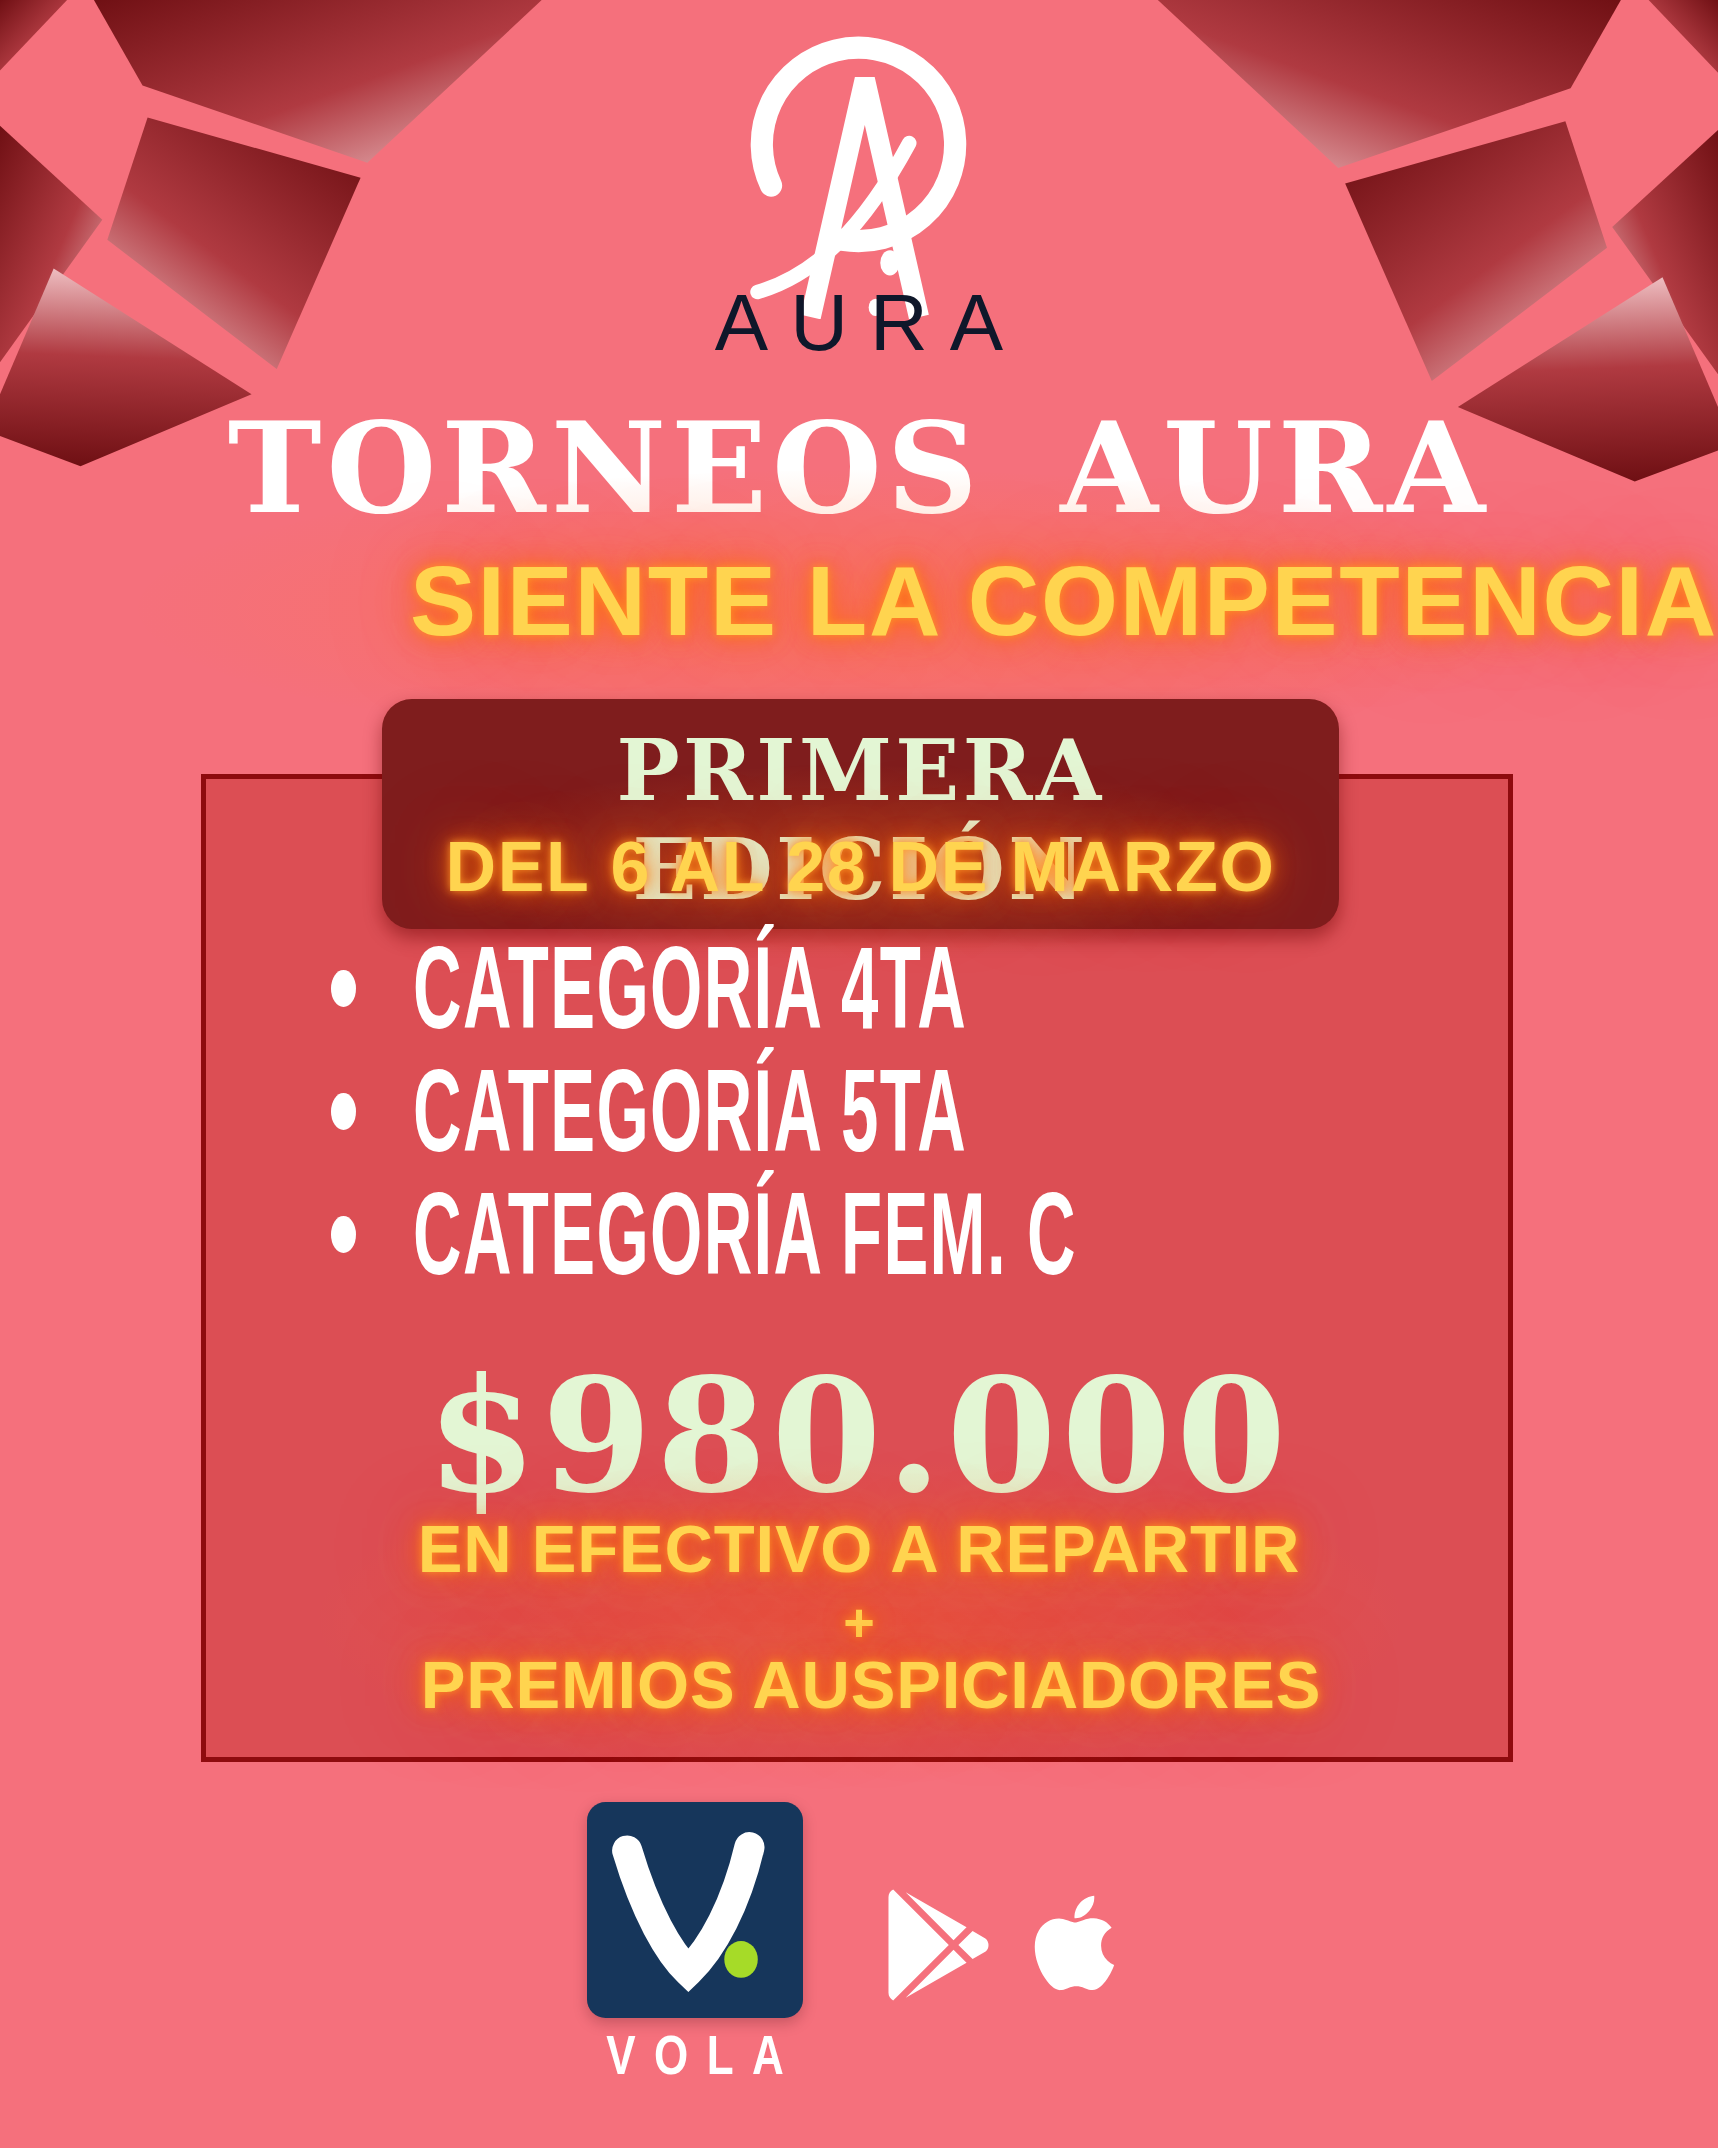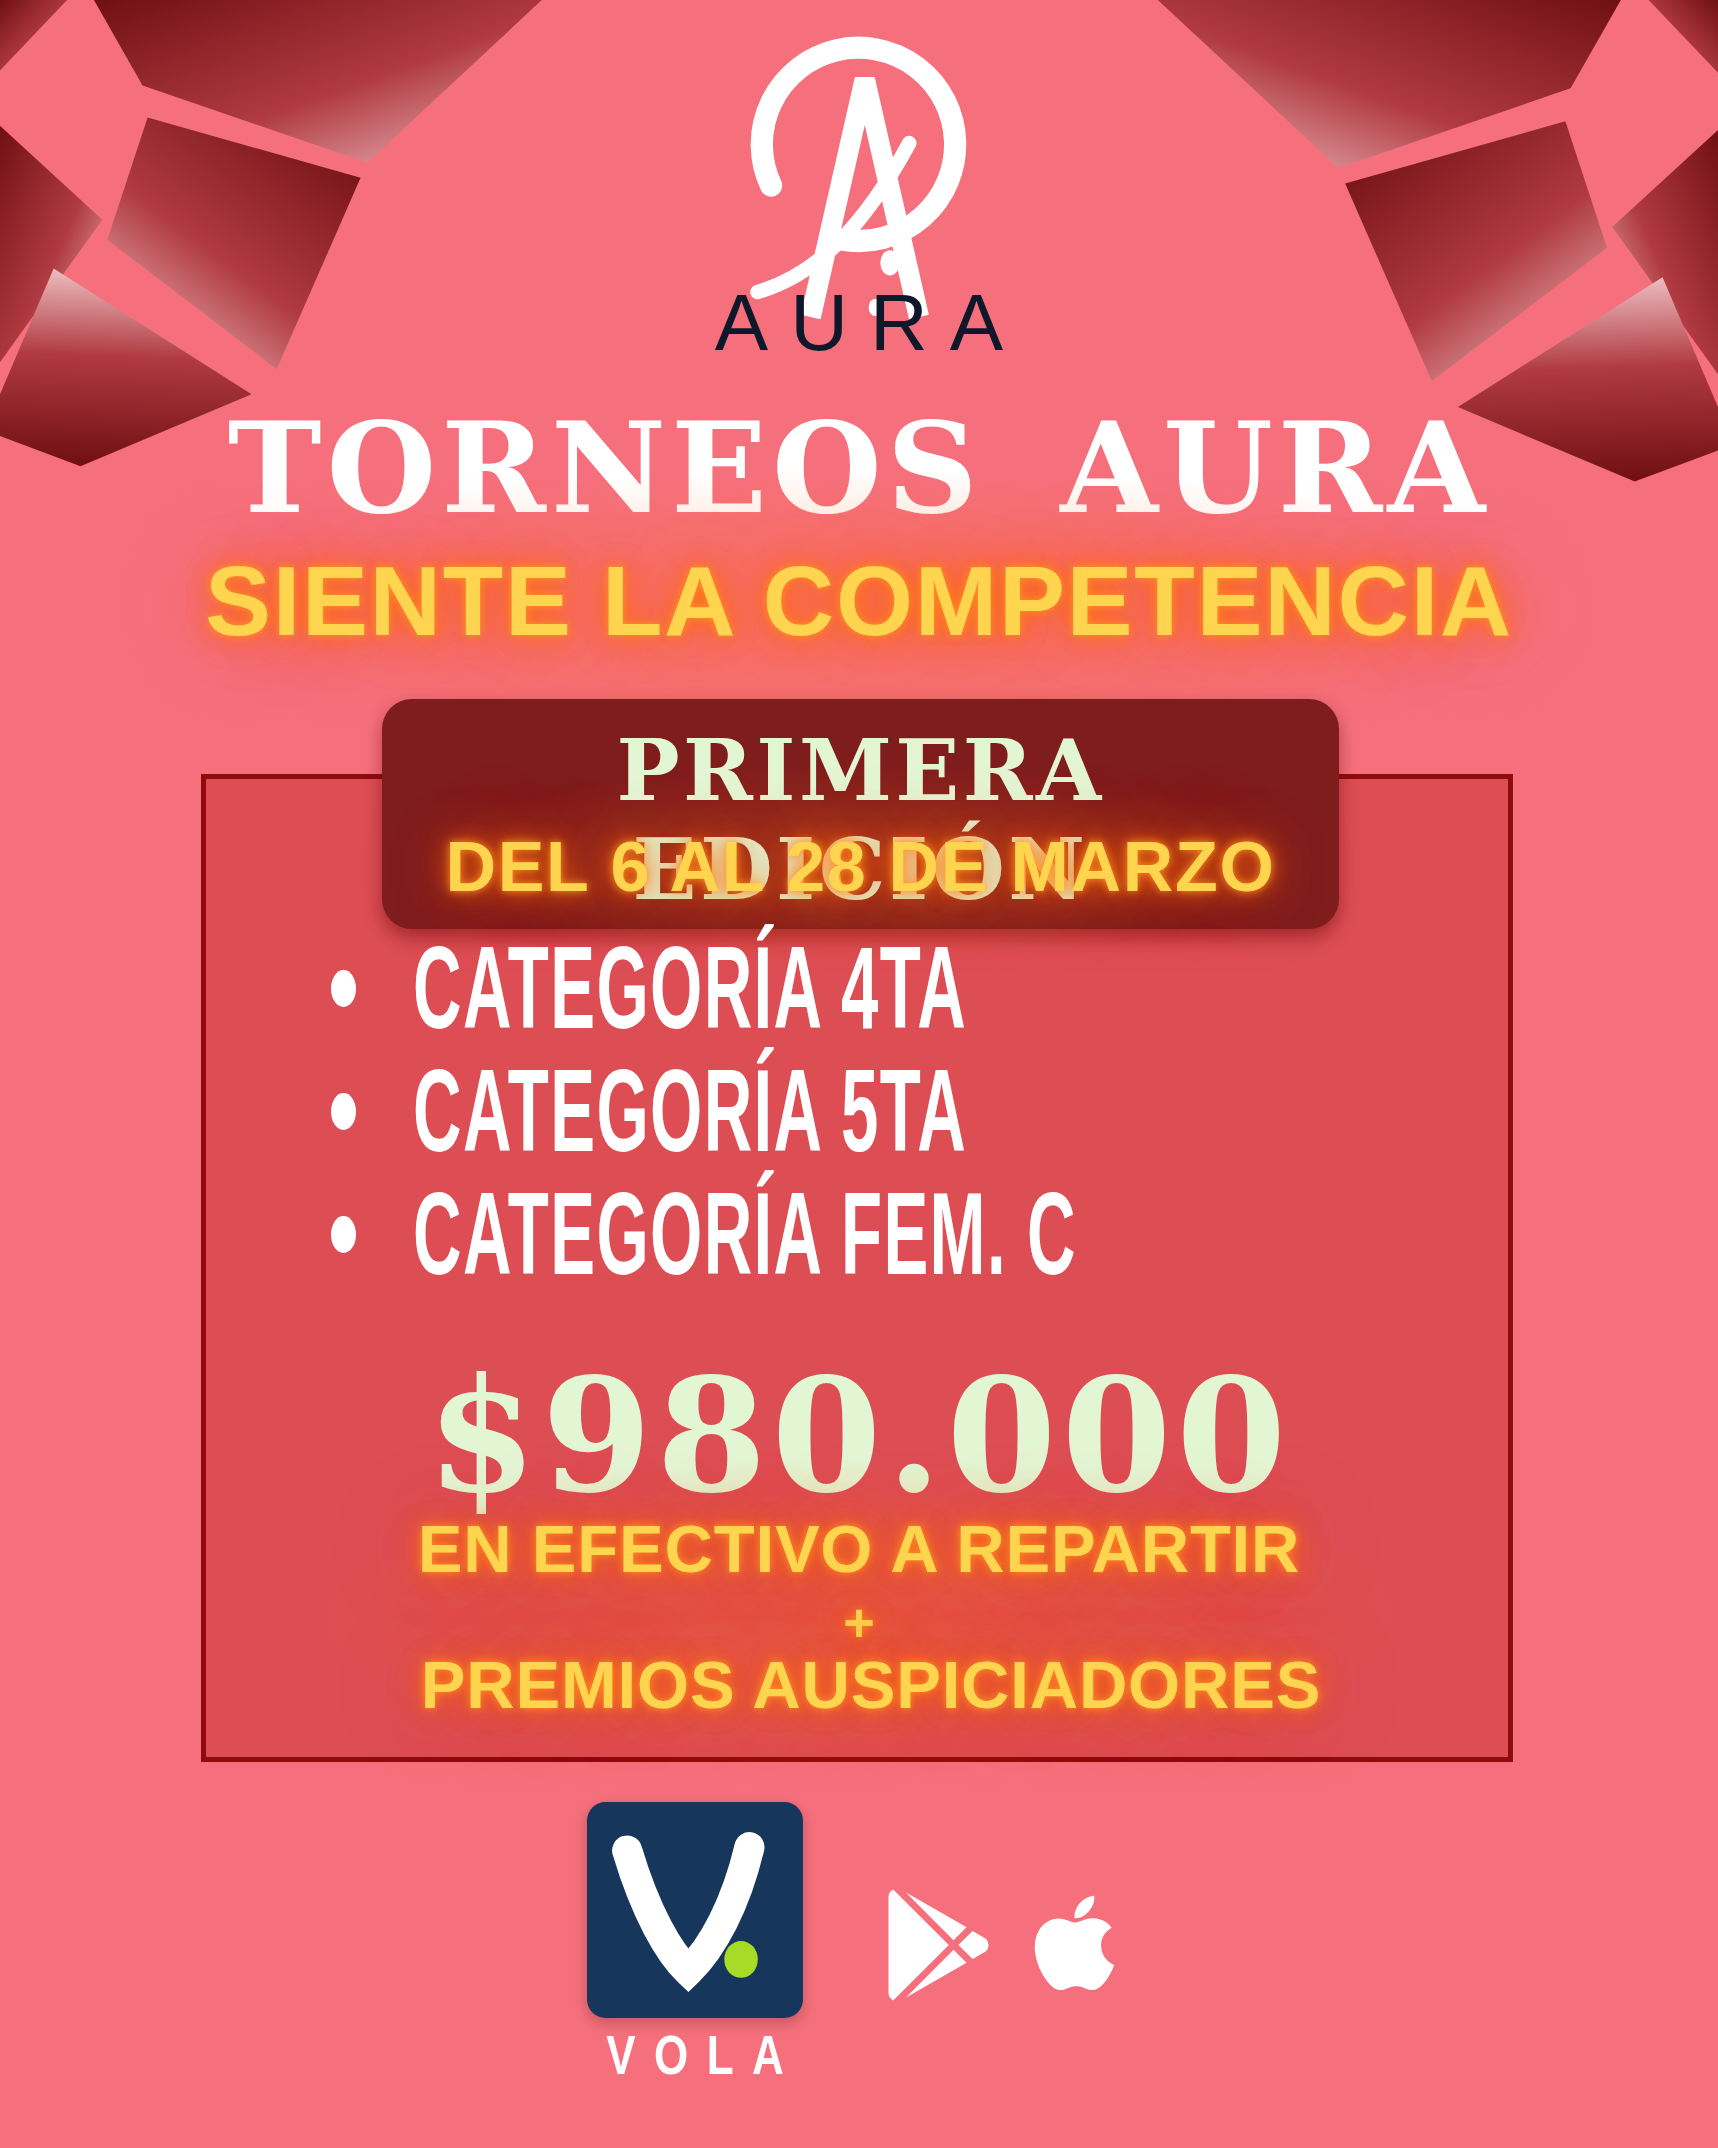--- a/index.html
+++ b/index.html
@@ -32,21 +32,21 @@
     font-family:"DejaVu Serif","Liberation Serif",serif;font-weight:700;
     font-size:126px;letter-spacing:5px;word-spacing:28.5px;color:#FFFFFF;
   }
 
   .neon{
     color:#FFD44F;font-weight:700;
     text-shadow:0 0 8.4px rgba(255,150,40,.95),0 0 22px rgba(255,110,0,.8),
                 0 0 50px rgba(255,90,0,.55),0 0 92px rgba(255,80,0,.35);
   }
   .tagline{
-    position:absolute;left:0;top:544px;width:1718px;margin:0;text-align:center;
+    position:absolute;left:0;top:544px;width:1718px;margin:0;text-align:right;
     font-size:99px;letter-spacing:1.7px;
   }
   .halo{
     position:absolute;border-radius:50%;pointer-events:none;
     background:radial-gradient(ellipse at center, rgba(255,120,40,.30) 0%, rgba(255,120,40,.12) 45%, rgba(255,120,40,0) 72%);
   }
   .halo-tagline{left:138px;top:470px;width:1443px;height:277px;}
   .halo-dates{left:420px;top:759px;width:881px;height:193px;}
   .halo-detail{left:319px;top:1460px;width:1082px;height:319px;}
 

